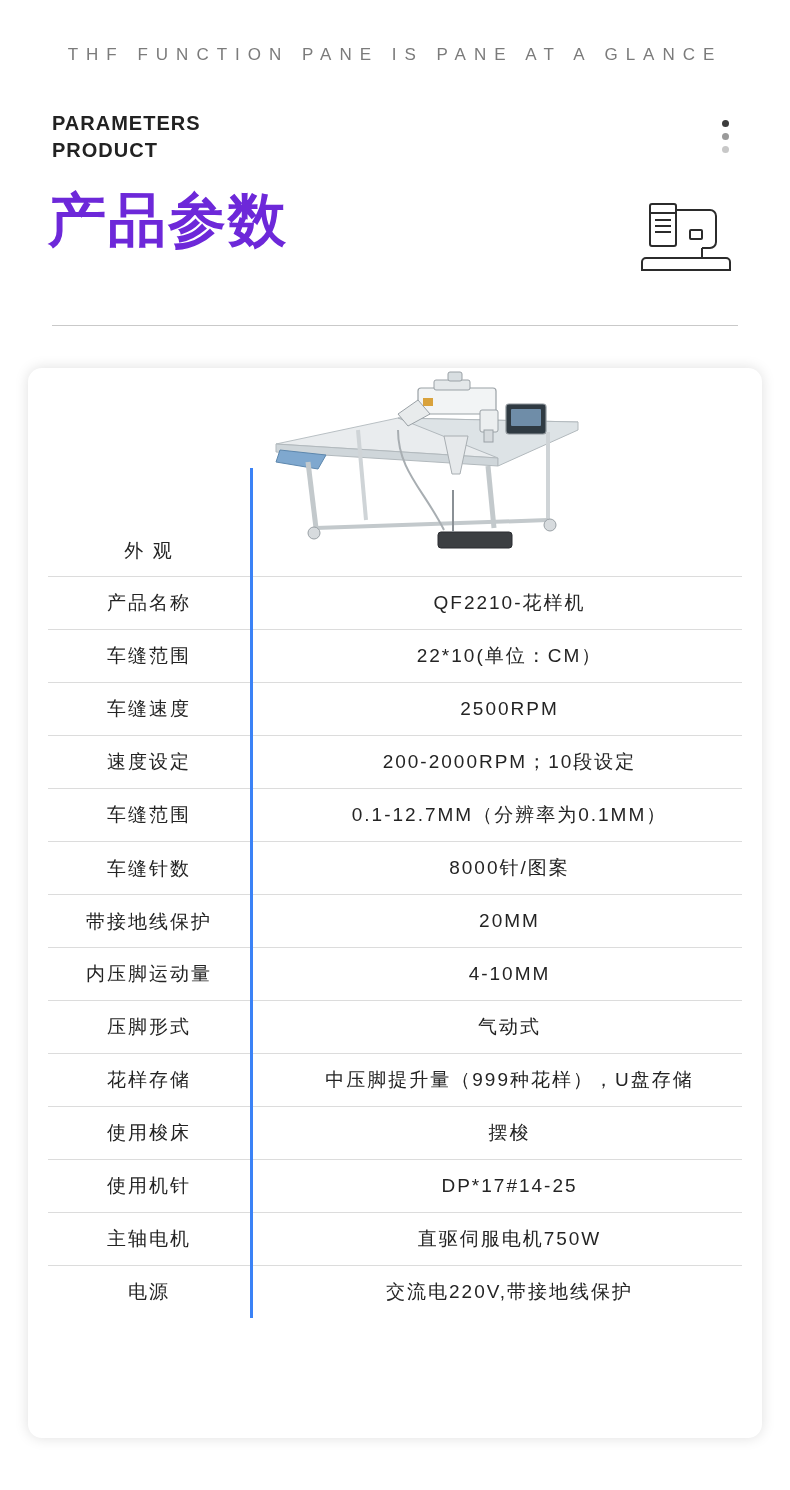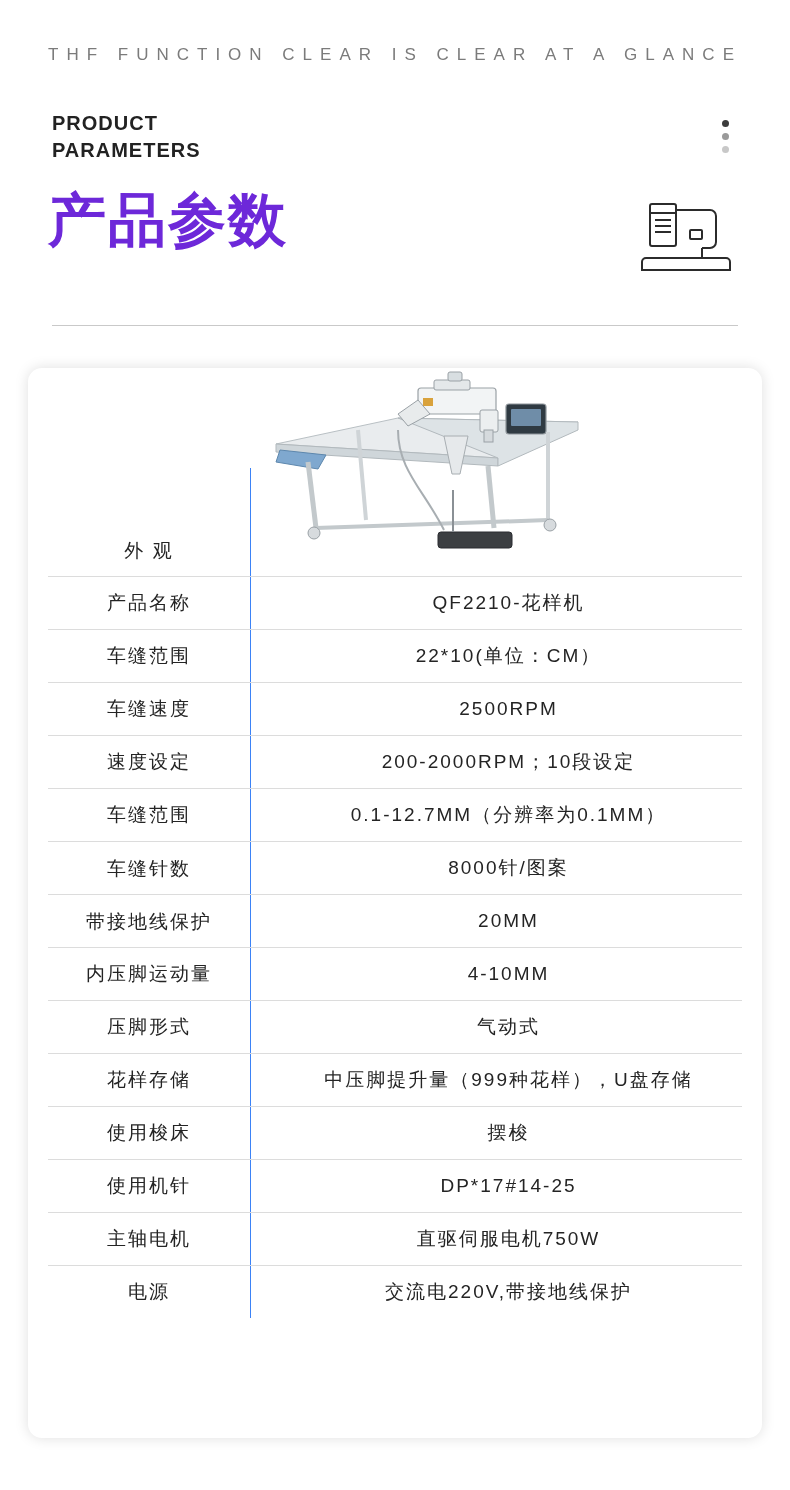--- a/index.html
+++ b/index.html
@@ -132,21 +132,21 @@
     letter-spacing: 2px;
     color: #242424;
     border-bottom: 1px solid #dcdcdc;
     text-align: center;
     vertical-align: middle;
     font-family: "Liberation Sans", sans-serif;
     padding: 0 4px;
   }
   table.spec td.label {
     width: 194px;
-    border-right: 1px solid #3b82f6;
+    border-right: 3px solid #3b82f6;
   }
   table.spec tr.first td {
     height: 96px;
     vertical-align: bottom;
     padding-bottom: 12px;
   }
   table.spec tr.first td.value {
     border-bottom: 1px solid #dcdcdc;
   }
   table.spec tr:last-child td {
@@ -156,26 +156,26 @@
     letter-spacing: 2px;
     padding-left: 28px;
   }
   .tight { line-height: 1.0; }
 </style>
 </head>
 <body>
 
 <div class="page">
 
-  <div class="banner">THF  FUNCTION  CLEAR  IS  CLEAR  AT  A  GLANCE</div>
+  <div class="banner">THF  FUNCTION  PANE  IS  PANE  AT  A  GLANCE</div>
 
   <div class="header">
     <div class="eyebrow">
+      <span>PARAMETERS</span>
       <span>PRODUCT</span>
-      <span>PARAMETERS</span>
     </div>
     <div class="title-cn">产品参数</div>
 
     <div class="dots">
       <i></i>
       <i></i>
       <i></i>
     </div>
 
     <svg class="machine-icon" viewBox="0 0 96 82">

